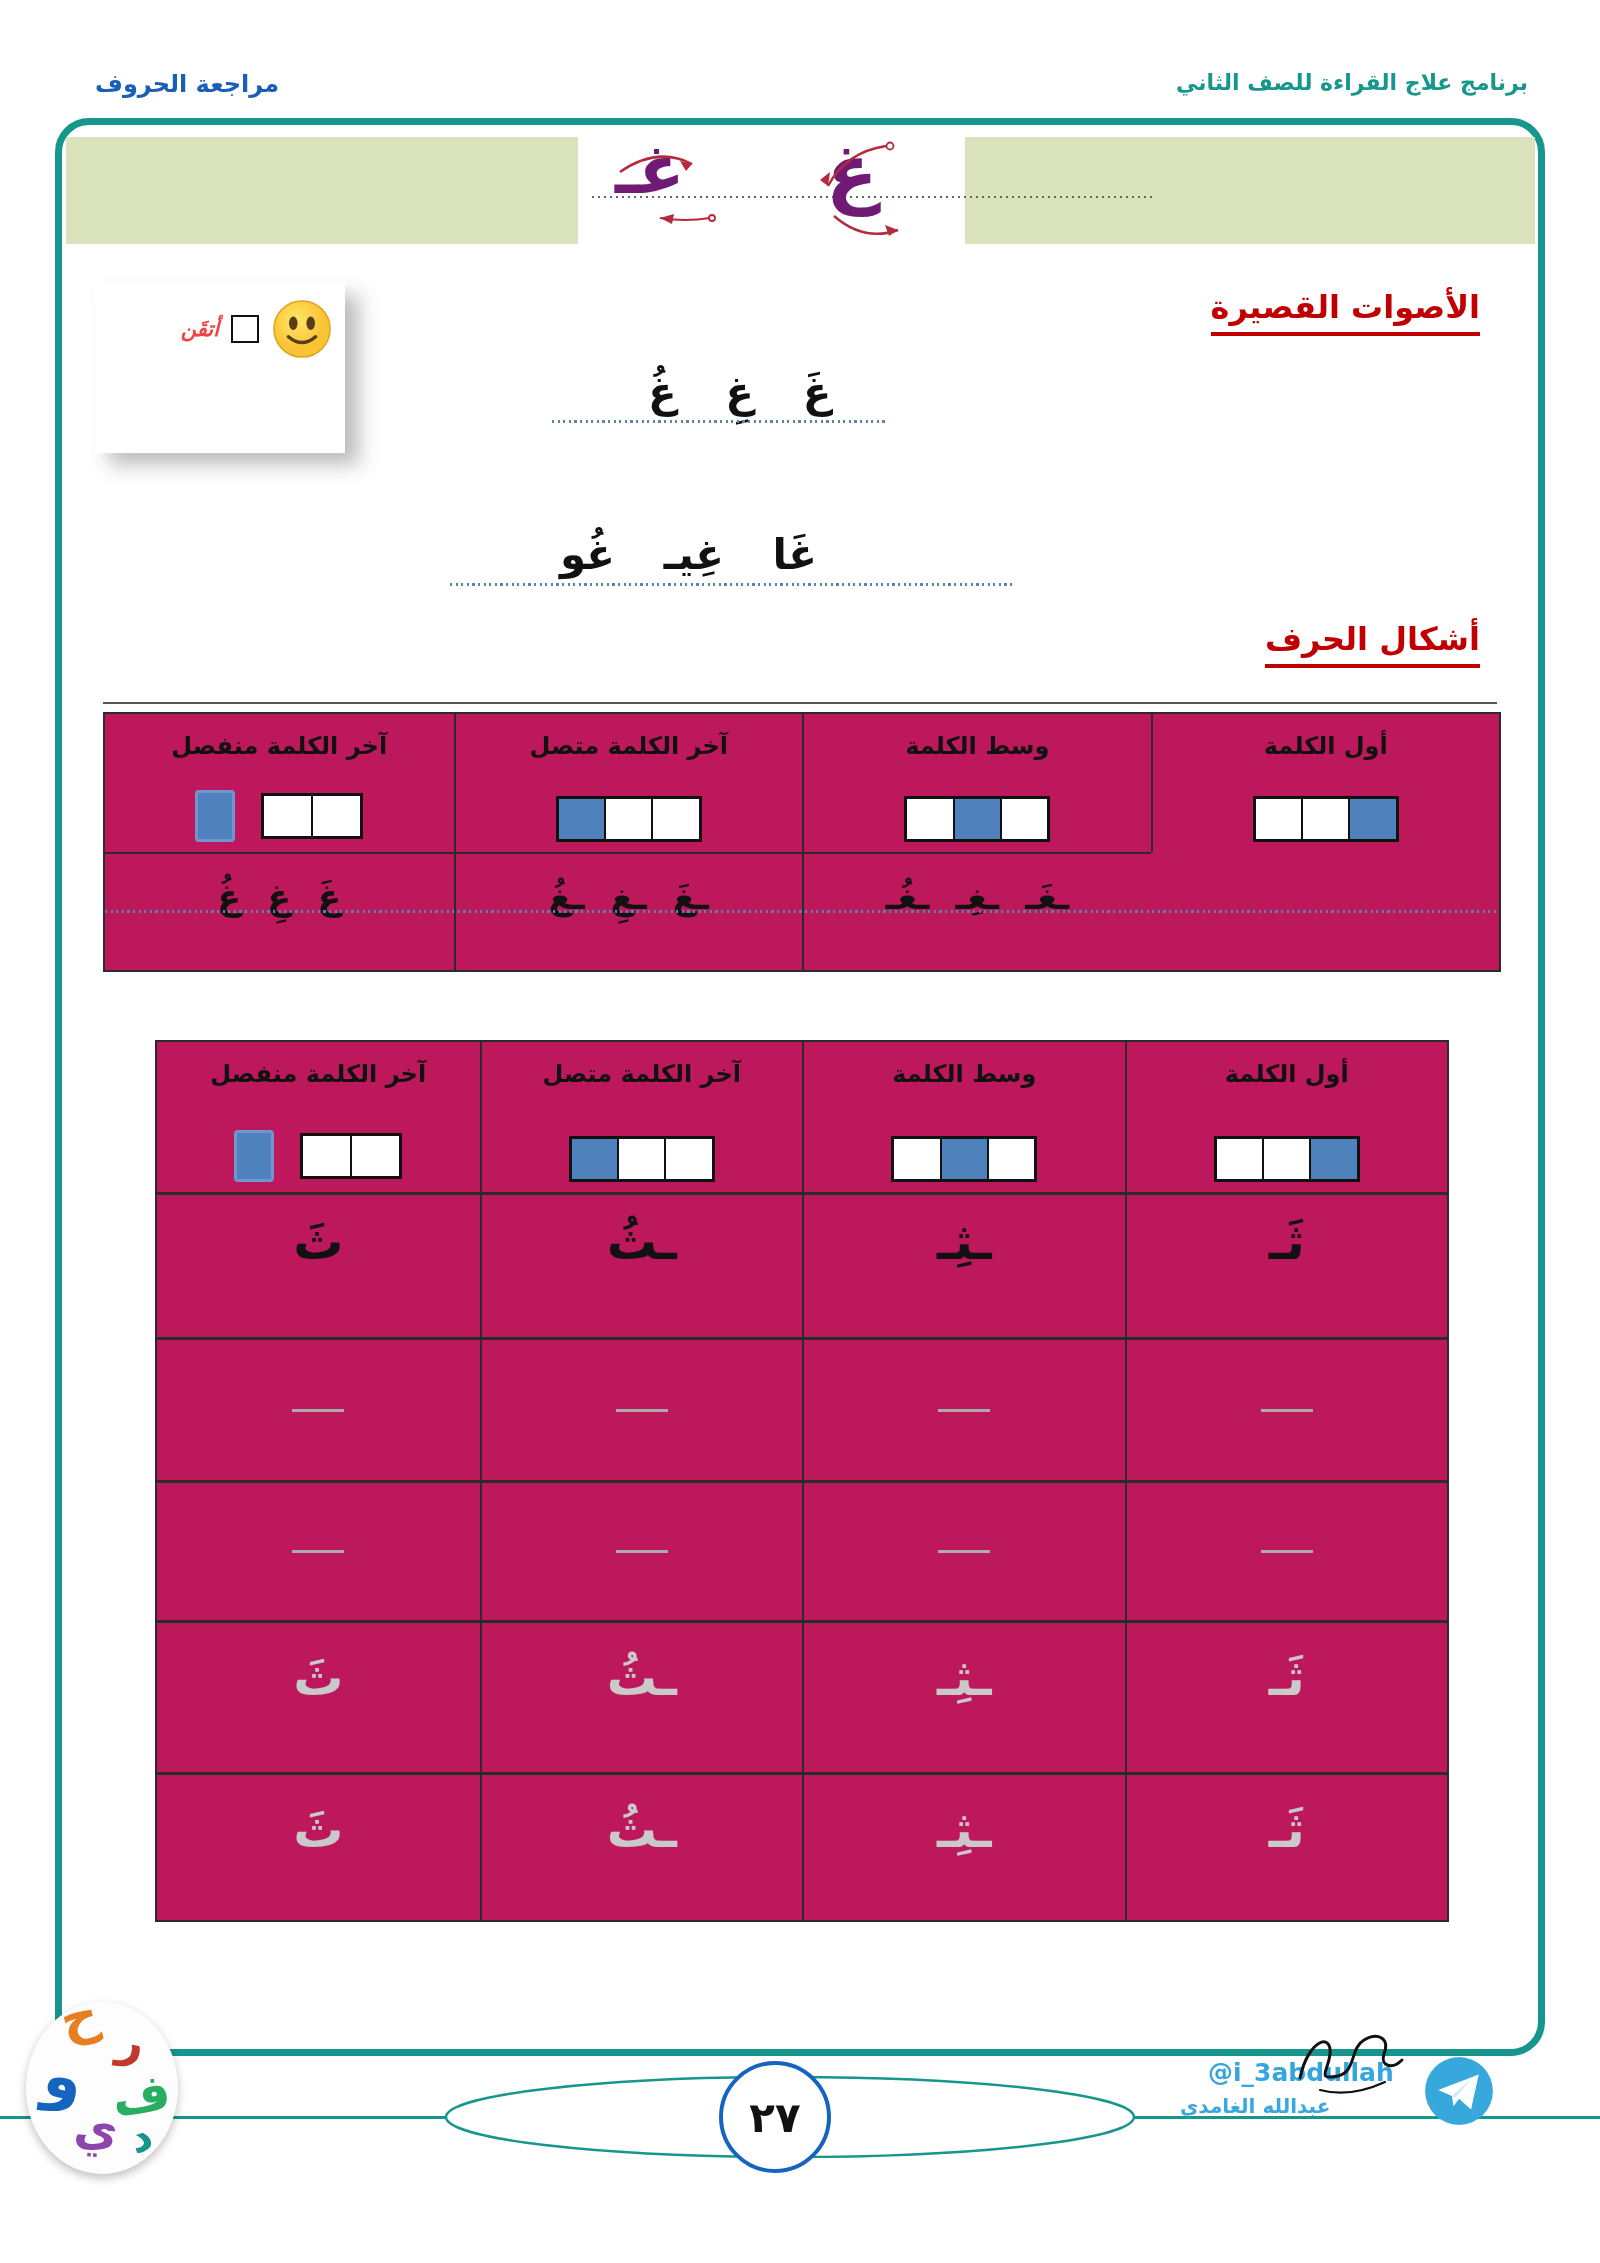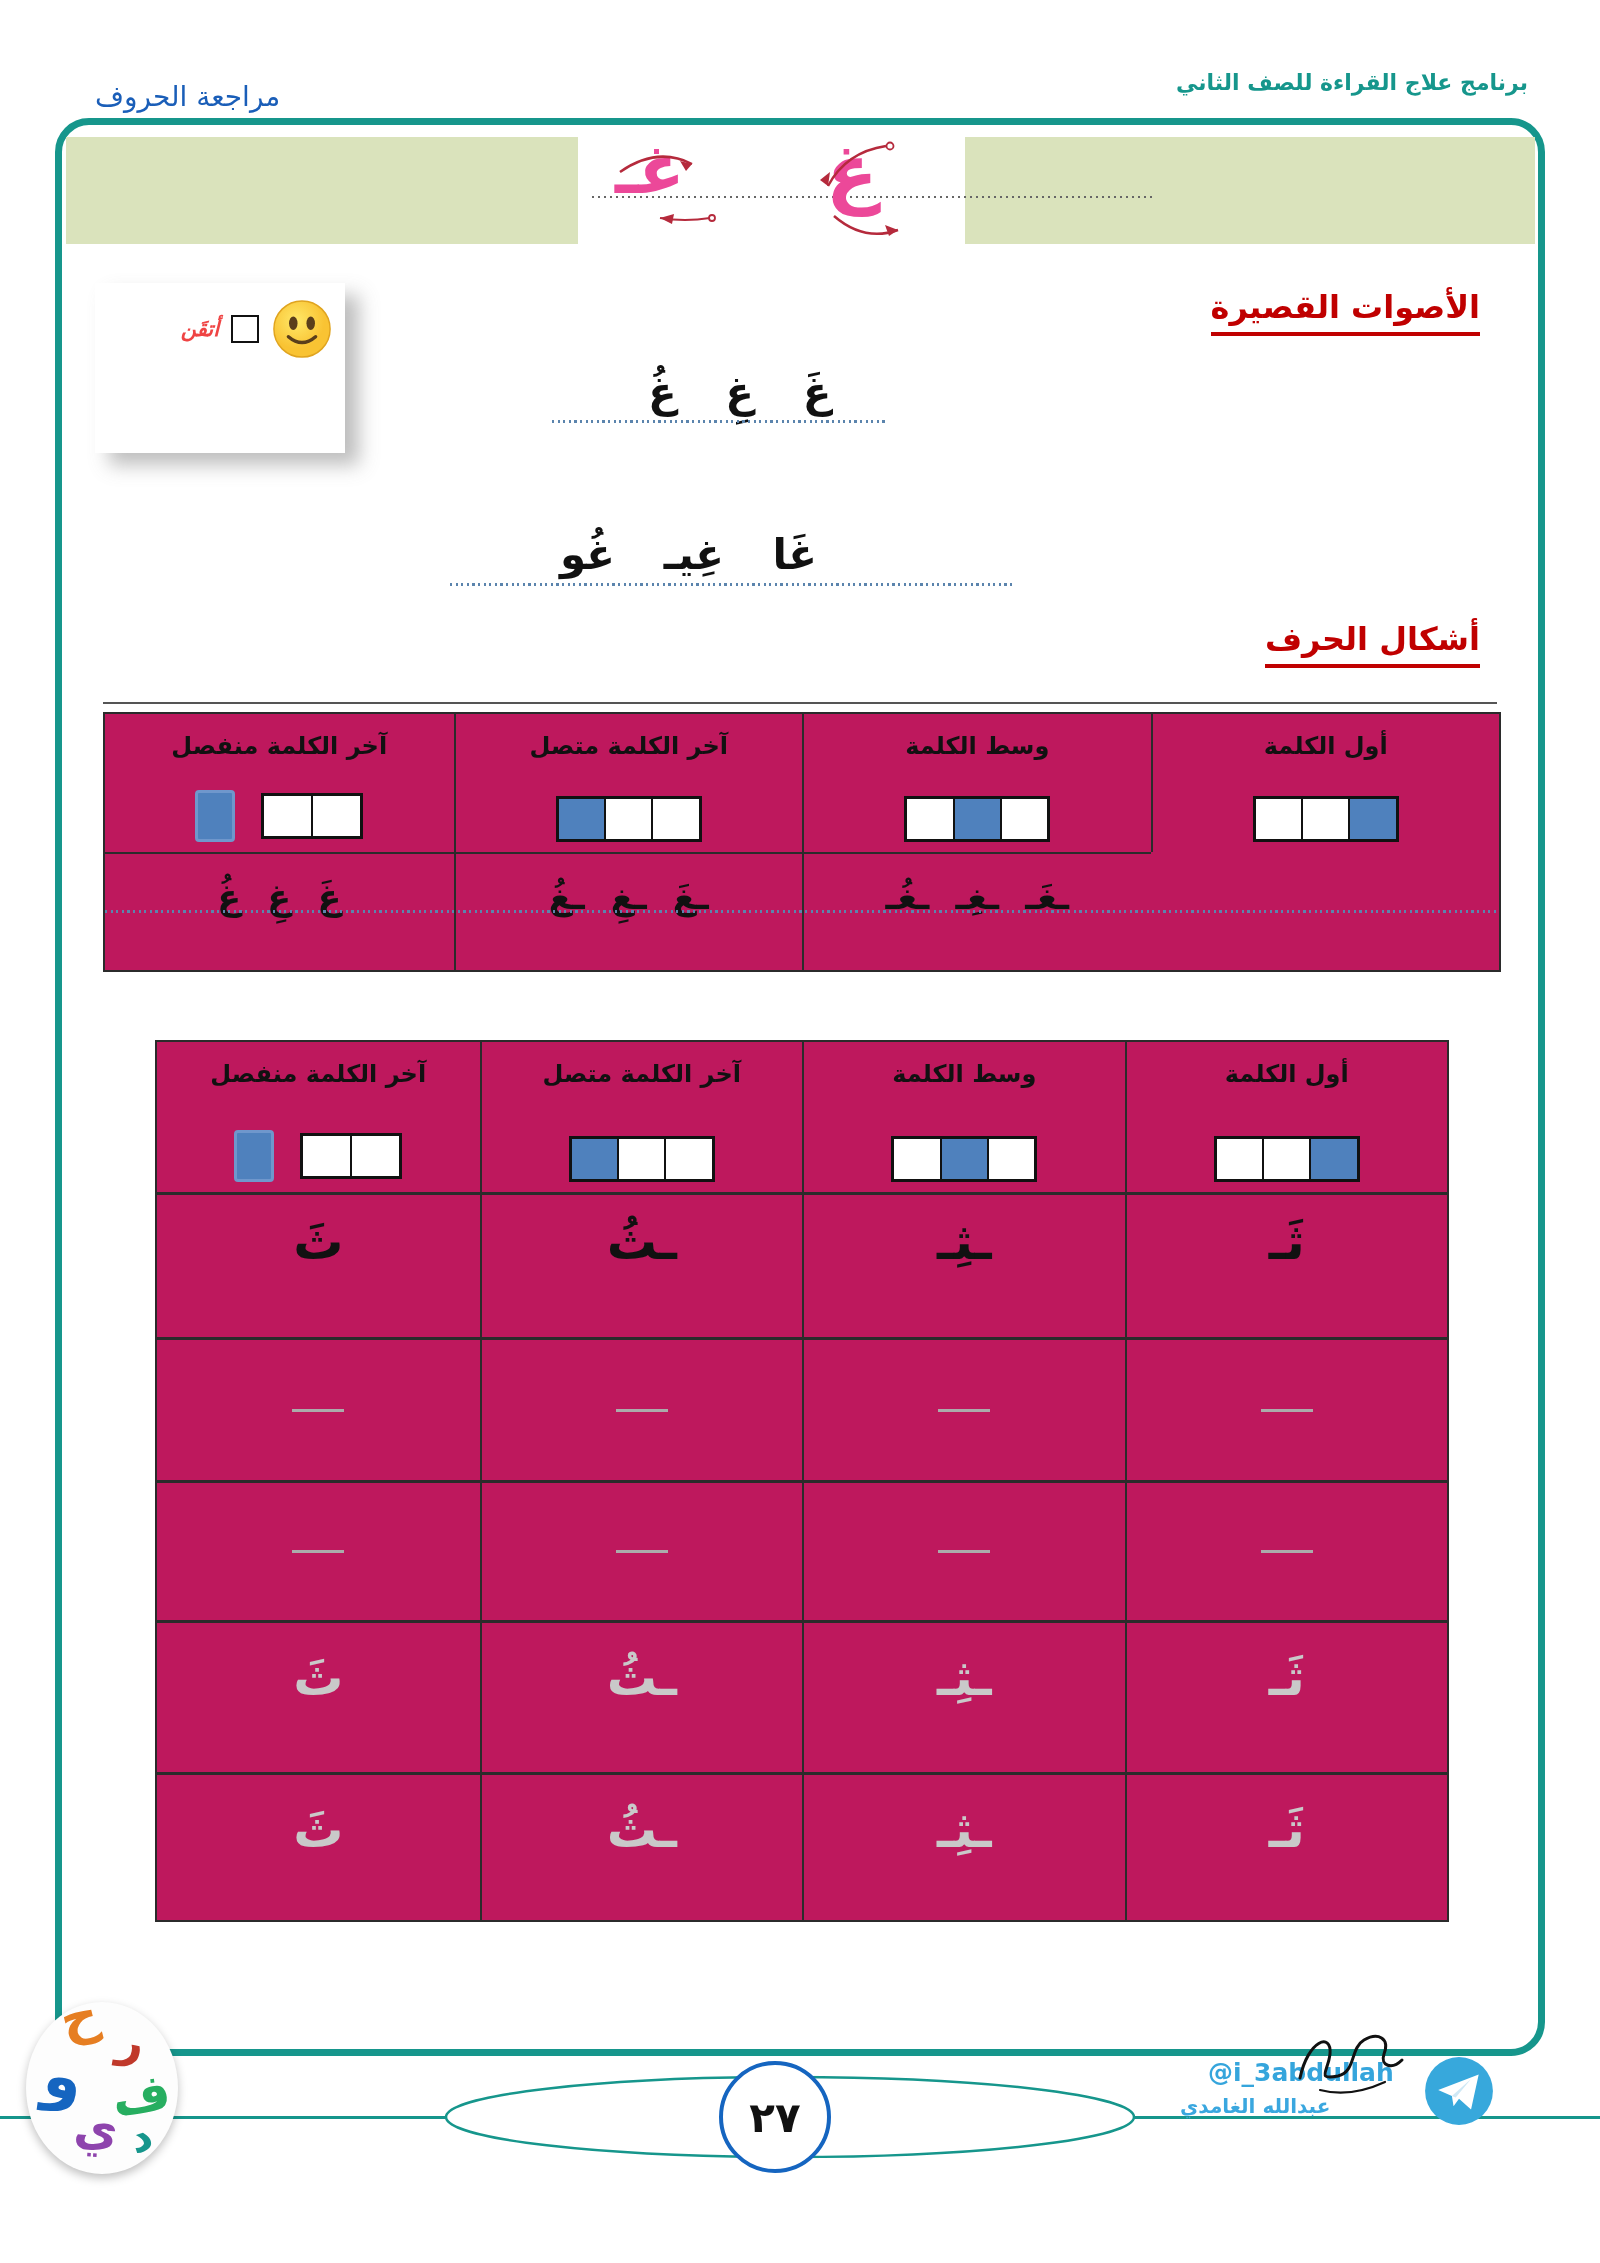--- a/index.html
+++ b/index.html
@@ -1,33 +1,33 @@
 <!DOCTYPE html>
 <html><head>
 <meta charset="utf-8">
 <style>
   html,body{margin:0;padding:0;background:#e8e8e8;}
   .page{position:relative;width:1600px;height:2263px;background:#ffffff;margin:0 auto;
         font-family:"DejaVu Sans", sans-serif;overflow:hidden;}
 
   
-  .title-left{position:absolute;left:95px;top:80px;color:#1a5eb8;font-size:28px;font-weight:normal;direction:rtl;}
+  .title-left{position:absolute;left:95px;top:70px;color:#1a5eb8;font-size:24px;font-weight:bold;direction:rtl;}
   .title-right{position:absolute;right:72px;top:70px;color:#16968c;font-size:22px;font-weight:bold;direction:rtl;}
 
   
   .main-box{position:absolute;left:55px;top:118px;width:1476px;height:1924px;
             border:7px solid #16968c;border-radius:34px;background:#fff;}
 
   
   .band-green{position:absolute;height:107px;top:137px;background:#dae3bc;}
   .bg-left{left:66px;width:512px;}
   .bg-right{left:965px;width:570px;}
   .band-dots{position:absolute;left:592px;top:196px;width:560px;height:2px;
              background-image:repeating-linear-gradient(to right,#666 0 2px,transparent 2px 6px);}
-  .band-letter{position:absolute;color:#ec4899;font-weight:bold;line-height:1;}
+  .band-letter{position:absolute;color:#701a75;font-weight:bold;line-height:1;}
   .bl-initial{left:615px;top:136px;font-size:68px;}
   .bl-isolated{left:826px;top:134px;font-size:76px;}
   .stroke-arrow{position:absolute;}
 
   
   .status-card{position:absolute;left:95px;top:283px;width:250px;height:170px;background:#fff;
                box-shadow:14px 12px 18px rgba(110,110,110,.45);padding:10px 12px;box-sizing:border-box;}
   .status-row{display:flex;align-items:center;justify-content:flex-end;gap:12px;height:72px;}
   .status-label{font-size:21px;font-weight:bold;color:#ef4444;direction:rtl;white-space:nowrap;font-style:italic;}
   .checkbox{width:24px;height:24px;border:2.5px solid #111;background:#fff;flex:0 0 auto;}

